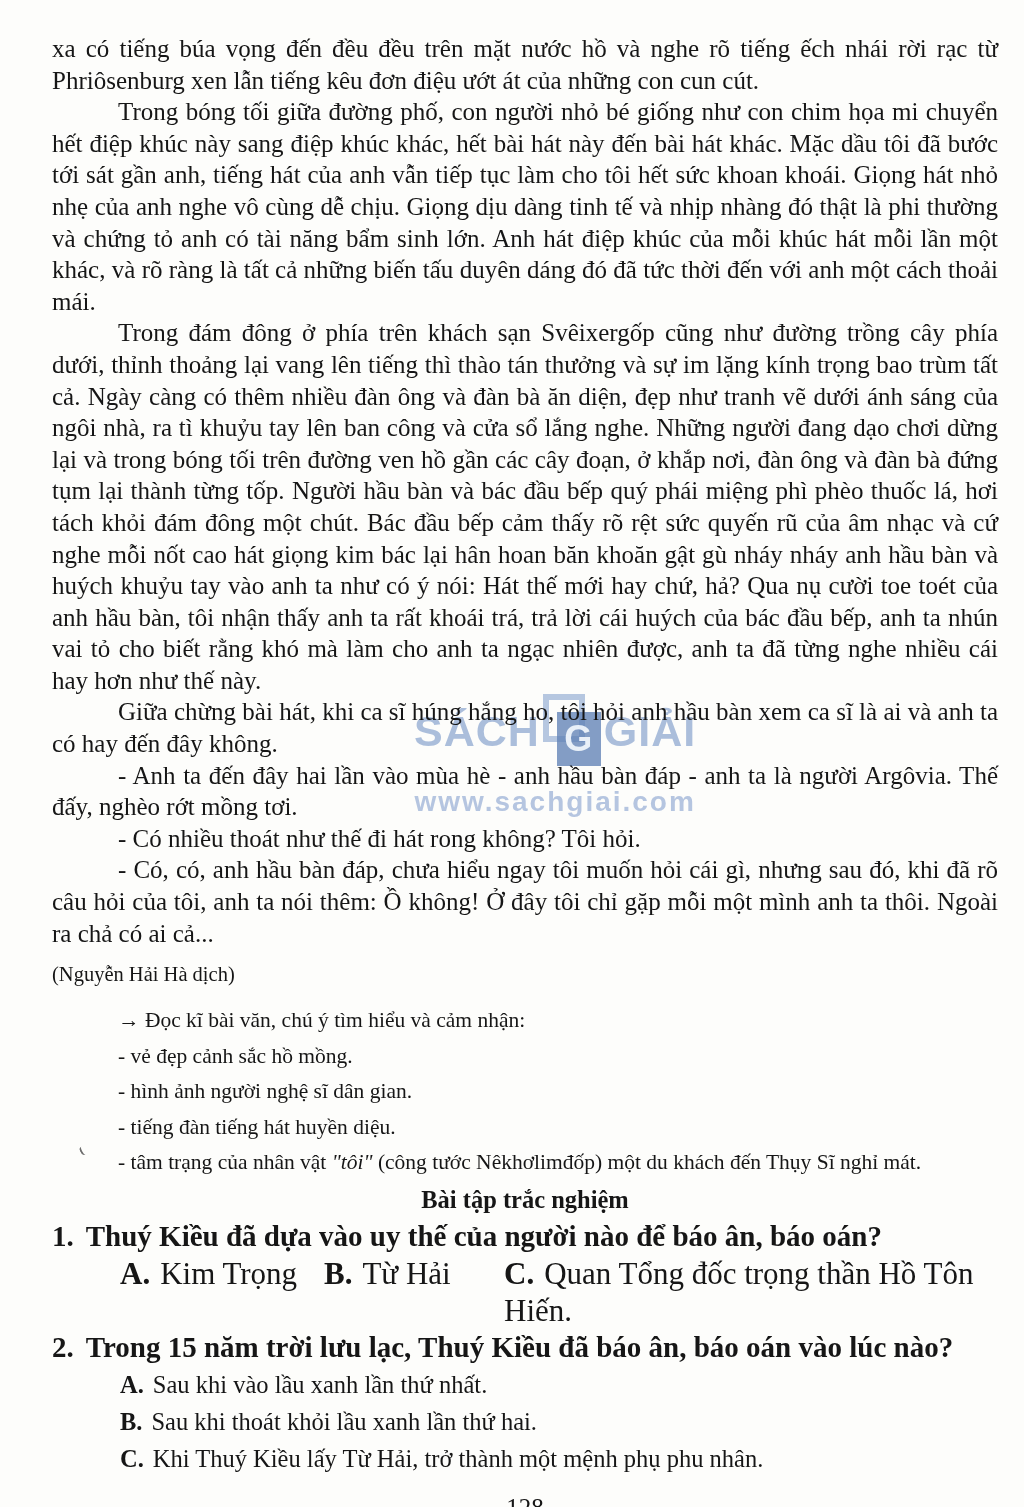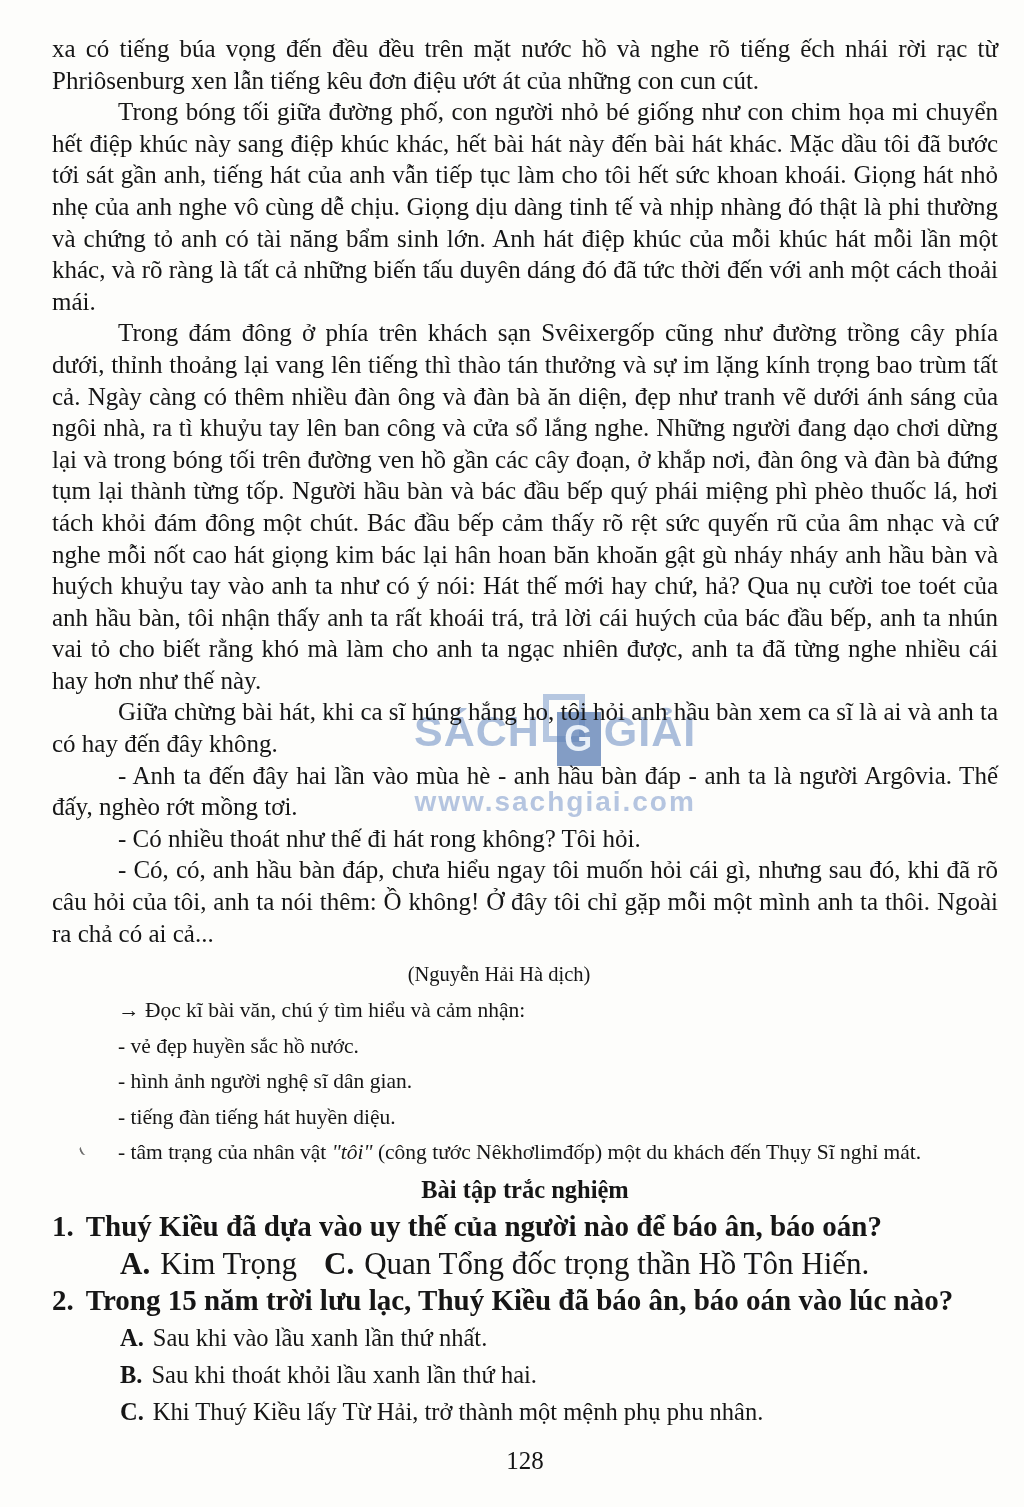--- a/index.html
+++ b/index.html
@@ -41,22 +41,22 @@
   }
   
   .content{position:absolute;left:52px;top:33px;width:946px;z-index:1;}
   p{margin:0;}
   .body-par{
     font-size:25px;line-height:31.6px;
     text-align:justify;text-indent:66px;
   }
   .no-indent{text-indent:0;}
   .credit{
-    font-size:20.5px;line-height:30px;text-align:center;
-    padding-right:52px;margin-top:10px;margin-bottom:4px;
+    font-size:20.5px;line-height:30px;text-align:left;
+    padding-right:52px;margin-top:10px;margin-bottom:14px;
   }
   .notes{padding-left:66px;}
   .notes p{font-size:21.5px;line-height:35.5px;}
   .notes .it{font-style:italic;}
   .quiz-title{
     text-align:center;font-weight:bold;font-size:24.5px;line-height:37px;
   }
   .question{font-weight:bold;font-size:29px;line-height:37px;}
   .q-num{margin-right:12px;}
   .options-row{
@@ -108,32 +108,33 @@
     <p class="body-par">Trong đám đông ở phía trên khách sạn Svêixergốp cũng như đường trồng cây phía dưới, thỉnh thoảng lại vang lên tiếng thì thào tán thưởng và sự im lặng kính trọng bao trùm tất cả. Ngày càng có thêm nhiều đàn ông và đàn bà ăn diện, đẹp như tranh vẽ dưới ánh sáng của ngôi nhà, ra tì khuỷu tay lên ban công và cửa sổ lắng nghe. Những người đang dạo chơi dừng lại và trong bóng tối trên đường ven hồ gần các cây đoạn, ở khắp nơi, đàn ông và đàn bà đứng tụm lại thành từng tốp. Người hầu bàn và bác đầu bếp quý phái miệng phì phèo thuốc lá, hơi tách khỏi đám đông một chút. Bác đầu bếp cảm thấy rõ rệt sức quyến rũ của âm nhạc và cứ nghe mỗi nốt cao hát giọng kim bác lại hân hoan băn khoăn gật gù nháy nháy anh hầu bàn và huých khuỷu tay vào anh ta như có ý nói: Hát thế mới hay chứ, hả? Qua nụ cười toe toét của anh hầu bàn, tôi nhận thấy anh ta rất khoái trá, trả lời cái huých của bác đầu bếp, anh ta nhún vai tỏ cho biết rằng khó mà làm cho anh ta ngạc nhiên được, anh ta đã từng nghe nhiều cái hay hơn như thế này.</p>
     <p class="body-par">Giữa chừng bài hát, khi ca sĩ húng hắng ho, tôi hỏi anh hầu bàn xem ca sĩ là ai và anh ta có hay đến đây không.</p>
     <p class="body-par">- Anh ta đến đây hai lần vào mùa hè - anh hầu bàn đáp - anh ta là người Argôvia. Thế đấy, nghèo rớt mồng tơi.</p>
     <p class="body-par">- Có nhiều thoát như thế đi hát rong không? Tôi hỏi.</p>
     <p class="body-par">- Có, có, anh hầu bàn đáp, chưa hiểu ngay tôi muốn hỏi cái gì, nhưng sau đó, khi đã rõ câu hỏi của tôi, anh ta nói thêm: Ồ không! Ở đây tôi chỉ gặp mỗi một mình anh ta thôi. Ngoài ra chả có ai cả...</p>
 
     <p class="credit">(Nguyễn Hải Hà dịch)</p>
 
     <div class="notes">
       <p>→ Đọc kĩ bài văn, chú ý tìm hiểu và cảm nhận:</p>
-      <p>- vẻ đẹp huyền sắc hồ nước.</p>
+      <p>- vẻ đẹp cảnh sắc hồ mồng.</p>
       <p>- hình ảnh người nghệ sĩ dân gian.</p>
       <p>- tiếng đàn tiếng hát huyền diệu.</p>
       <p><span>- tâm trạng của nhân vật </span><span class="it">"tôi"</span><span> (công tước Nêkhơlimđốp) một du khách đến Thụy Sĩ nghỉ mát.</span></p>
     </div>
 
     <p class="quiz-title">Bài tập trắc nghiệm</p>
 
     <p class="question"><span class="q-num">1.</span><span>Thuý Kiều đã dựa vào uy thế của người nào để báo ân, báo oán?</span></p>
 
     <div class="options-row">
       <span class="opt optA"><b>A.</b><span>Kim Trọng</span></span>
+      <span class="opt optB"><b>B.</b><span>Từ Hải</span></span>
       <span class="opt optC"><b>C.</b><span>Quan Tổng đốc trọng thần Hồ Tôn Hiến.</span></span>
     </div>
 
     <p class="question"><span class="q-num">2.</span><span>Trong 15 năm trời lưu lạc, Thuý Kiều đã báo ân, báo oán vào lúc nào?</span></p>
 
     <p class="option-line"><b>A.</b><span>Sau khi vào lầu xanh lần thứ nhất.</span></p>
     <p class="option-line"><b>B.</b><span>Sau khi thoát khỏi lầu xanh lần thứ hai.</span></p>
     <p class="option-line"><b>C.</b><span>Khi Thuý Kiều lấy Từ Hải, trở thành một mệnh phụ phu nhân.</span></p>
 
     <div class="page-number">128</div>

